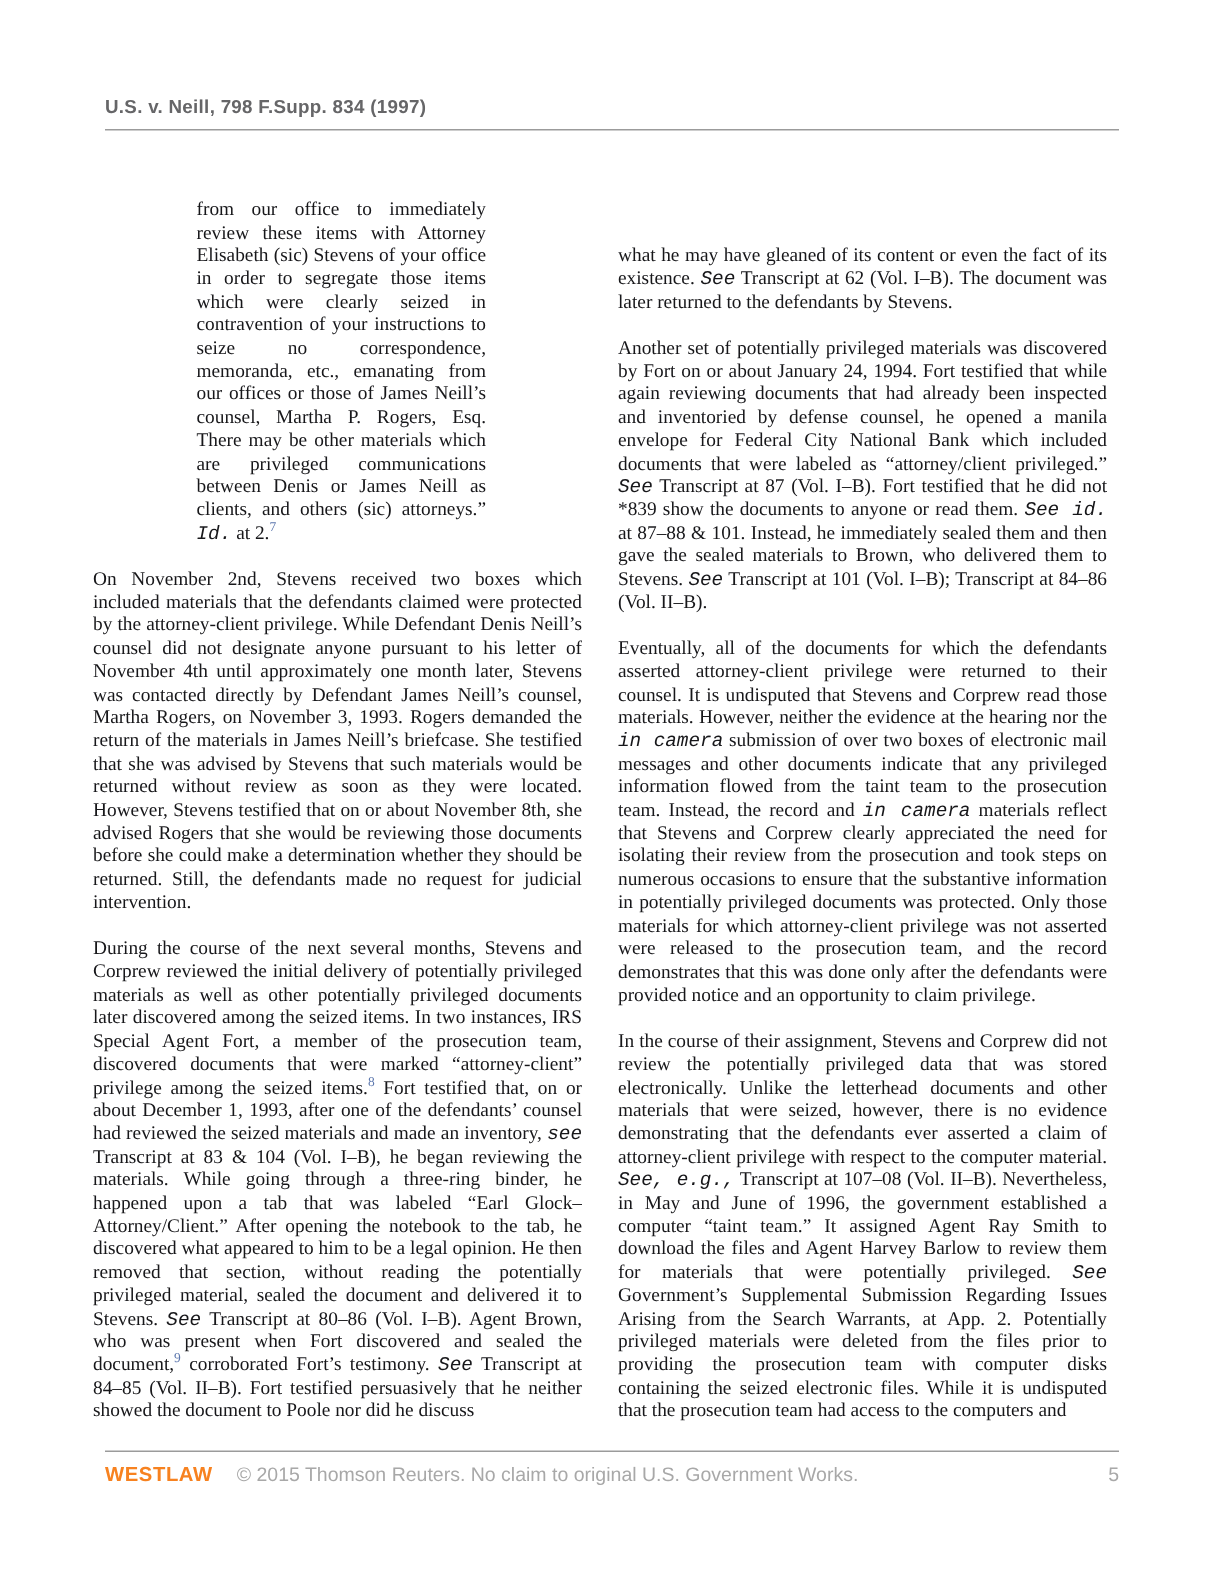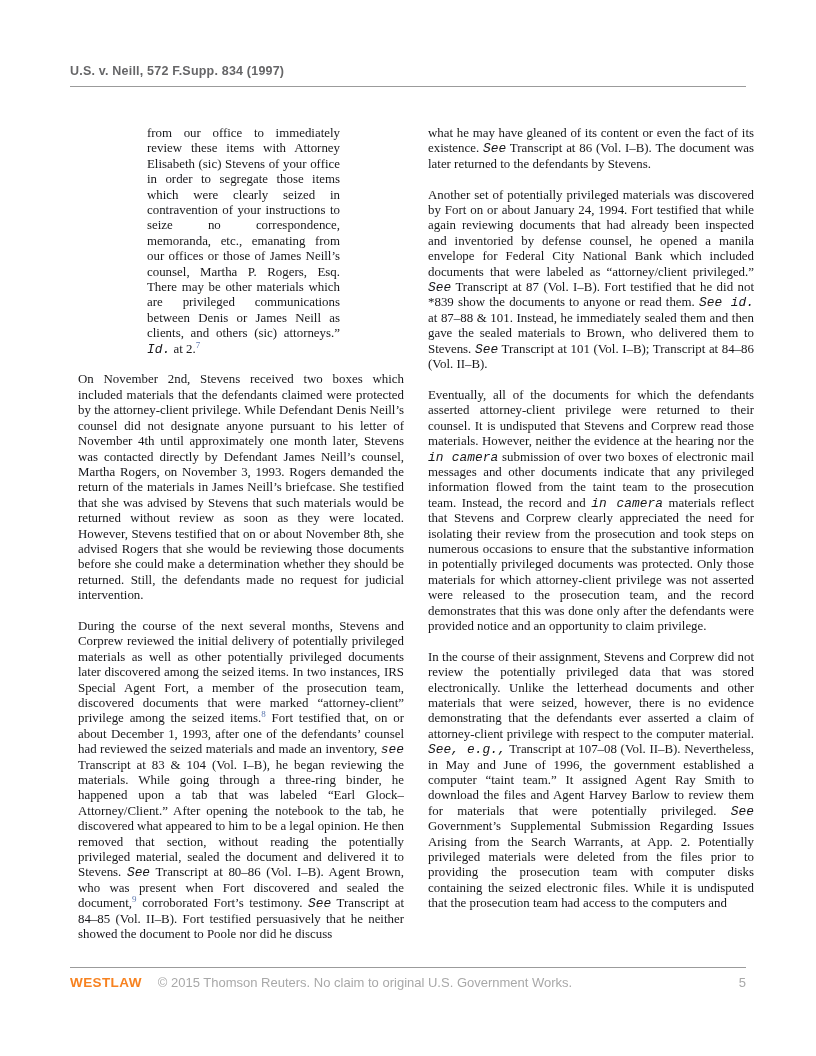--- a/index.html
+++ b/index.html
@@ -5,22 +5,22 @@
   * { margin: 0; padding: 0; box-sizing: border-box; }
   html, body { width: 816px; height: 1056px; }
   body { background: #ffffff; position: relative; font-family: "Liberation Serif", serif; }
   .page { position: absolute; inset: 0; background: #fff; overflow: hidden; }
 
   .doc-header { position: absolute; left: 70px; right: 70px; top: 64px; }
   .case-cite { font-family: "Liberation Sans", sans-serif; font-weight: bold;
                font-size: 12.5px; color: #666668; letter-spacing: 0.2px; }
   .header-rule { height: 1px; background: #9b9b9b; margin-top: 8px; }
 
-  .columns { position: absolute; left: 78px; top: 126px; height: 838px;
-             display: flex; gap: 24px; overflow: hidden; }
+  .columns { position: absolute; left: 62px; top: 126px; height: 838px;
+             display: flex; gap: 24px; overflow: hidden; align-items: flex-end; }
   .col { width: 326px; flex: 0 0 326px; font-size: 12.9px; line-height: 15.4px;
          color: #17171a; text-align: justify; overflow: hidden; }
   .para { margin-bottom: 15.4px; }
   .blockquote { margin: 0 64px 15.4px 69px; }
   em { font-style: italic; font-family: Liberation Mono, monospace; }
   strong { font-weight: normal; }
   sup.fnref { color: var(--footnote-blue, #5b76ad); font-size: 9px;
               line-height: 0; vertical-align: super; cursor: pointer; }
 
   .doc-footer { position: absolute; left: 70px; right: 70px; top: 967px; }
@@ -32,32 +32,32 @@
            letter-spacing: 0.4px; margin-right: 16px; }
   .copyright { flex: 1; }
   .page-num { text-align: right; }
 </style>
 </head>
 <body>
 
 <div class="page">
 
   <div class="doc-header">
-    <div class="case-cite">U.S. v. Neill, 572 F.Supp. 834 (1997)</div>
+    <div class="case-cite">U.S. v. Neill, 798 F.Supp. 834 (1997)</div>
     <div class="header-rule"></div>
   </div>
 
   <div class="columns">
     <section class="col" id="col-left">
         <div class="blockquote"><span>from our office to immediately review these items with Attorney Elisabeth (sic) Stevens of your office in order to segregate those items which were clearly seized in contravention of your instructions to seize no correspondence, memoranda, etc., emanating from our offices or those of James Neill’s counsel, Martha P. Rogers, Esq. There may be other materials which are privileged communications between Denis or James Neill as clients, and others (sic) attorneys.” </span><em>Id.</em><span> at 2.</span><sup class="fnref">7</sup></div>
         <div class="para"><span>On November 2nd, Stevens received two boxes which included materials that the defendants claimed were protected by the attorney-client privilege. While Defendant Denis Neill’s counsel did not designate anyone pursuant to his letter of November 4th until approximately one month later, Stevens was contacted directly by Defendant James Neill’s counsel, Martha Rogers, on November 3, 1993. Rogers demanded the return of the materials in James Neill’s briefcase. She testified that she was advised by Stevens that such materials would be returned without review as soon as they were located. However, Stevens testified that on or about November 8th, she advised Rogers that she would be reviewing those documents before she could make a determination whether they should be returned. Still, the defendants made no request for judicial intervention.</span></div>
         <div class="para"><span>During the course of the next several months, Stevens and Corprew reviewed the initial delivery of potentially privileged materials as well as other potentially privileged documents later discovered among the seized items. In two instances, IRS Special Agent Fort, a member of the prosecution team, discovered documents that were marked “attorney-client” privilege among the seized items.</span><sup class="fnref">8</sup><span> Fort testified that, on or about December 1, 1993, after one of the defendants’ counsel had reviewed the seized materials and made an inventory, </span><em>see</em><span> Transcript at 83 &amp; 104 (Vol. I–B), he began reviewing the materials. While going through a three-ring binder, he happened upon a tab that was labeled “Earl Glock–Attorney/Client.” After opening the notebook to the tab, he discovered what appeared to him to be a legal opinion. He then removed that section, without reading the potentially privileged material, sealed the document and delivered it to Stevens. </span><em>See</em><span> Transcript at 80–86 (Vol. I–B). Agent Brown, who was present when Fort discovered and sealed the document,</span><sup class="fnref">9</sup><span> corroborated Fort’s testimony. </span><em>See</em><span> Transcript at 84–85 (Vol. II–B). Fort testified persuasively that he neither showed the document to Poole nor did he discuss</span></div>
       </section>
     <section class="col" id="col-right">
-        <div class="para"><span>what he may have gleaned of its content or even the fact of its existence. </span><em>See</em><span> Transcript at 86 (Vol. I–B). The document was later returned to the defendants by Stevens.</span></div>
+        <div class="para"><span>what he may have gleaned of its content or even the fact of its existence. </span><em>See</em><span> Transcript at 62 (Vol. I–B). The document was later returned to the defendants by Stevens.</span></div>
         <div class="para"><span>Another set of potentially privileged materials was discovered by Fort on or about January 24, 1994. Fort testified that while again reviewing documents that had already been inspected and inventoried by defense counsel, he opened a manila envelope for Federal City National Bank which included documents that were labeled as “attorney/client privileged.” </span><em>See</em><span> Transcript at 87 (Vol. I–B). Fort testified that he did not </span><strong>*839</strong><span> show the documents to anyone or read them. </span><em>See id.</em><span> at 87–88 &amp; 101. Instead, he immediately sealed them and then gave the sealed materials to Brown, who delivered them to Stevens. </span><em>See</em><span> Transcript at 101 (Vol. I–B); Transcript at 84–86 (Vol. II–B).</span></div>
         <div class="para"><span>Eventually, all of the documents for which the defendants asserted attorney-client privilege were returned to their counsel. It is undisputed that Stevens and Corprew read those materials. However, neither the evidence at the hearing nor the </span><em>in camera</em><span> submission of over two boxes of electronic mail messages and other documents indicate that any privileged information flowed from the taint team to the prosecution team. Instead, the record and </span><em>in camera</em><span> materials reflect that Stevens and Corprew clearly appreciated the need for isolating their review from the prosecution and took steps on numerous occasions to ensure that the substantive information in potentially privileged documents was protected. Only those materials for which attorney-client privilege was not asserted were released to the prosecution team, and the record demonstrates that this was done only after the defendants were provided notice and an opportunity to claim privilege.</span></div>
         <div class="para"><span>In the course of their assignment, Stevens and Corprew did not review the potentially privileged data that was stored electronically. Unlike the letterhead documents and other materials that were seized, however, there is no evidence demonstrating that the defendants ever asserted a claim of attorney-client privilege with respect to the computer material. </span><em>See, e.g.,</em><span> Transcript at 107–08 (Vol. II–B). Nevertheless, in May and June of 1996, the government established a computer “taint team.” It assigned Agent Ray Smith to download the files and Agent Harvey Barlow to review them for materials that were potentially privileged. </span><em>See</em><span> Government’s Supplemental Submission Regarding Issues Arising from the Search Warrants, at App. 2. Potentially privileged materials were deleted from the files prior to providing the prosecution team with computer disks containing the seized electronic files. While it is undisputed that the prosecution team had access to the computers and</span></div>
       </section>
   </div>
 
   <div class="doc-footer">
     <div class="footer-rule"></div>
     <div class="footer-row">
       <span class="brand">WESTLAW</span>

